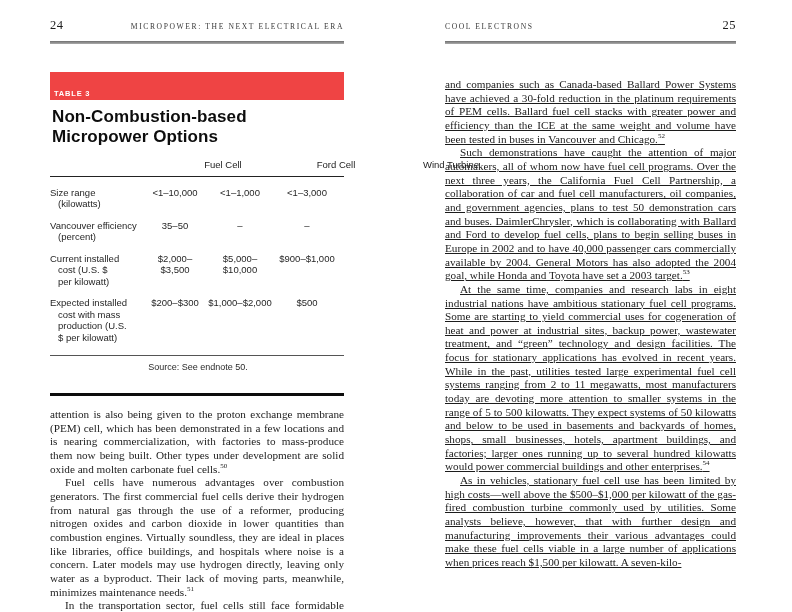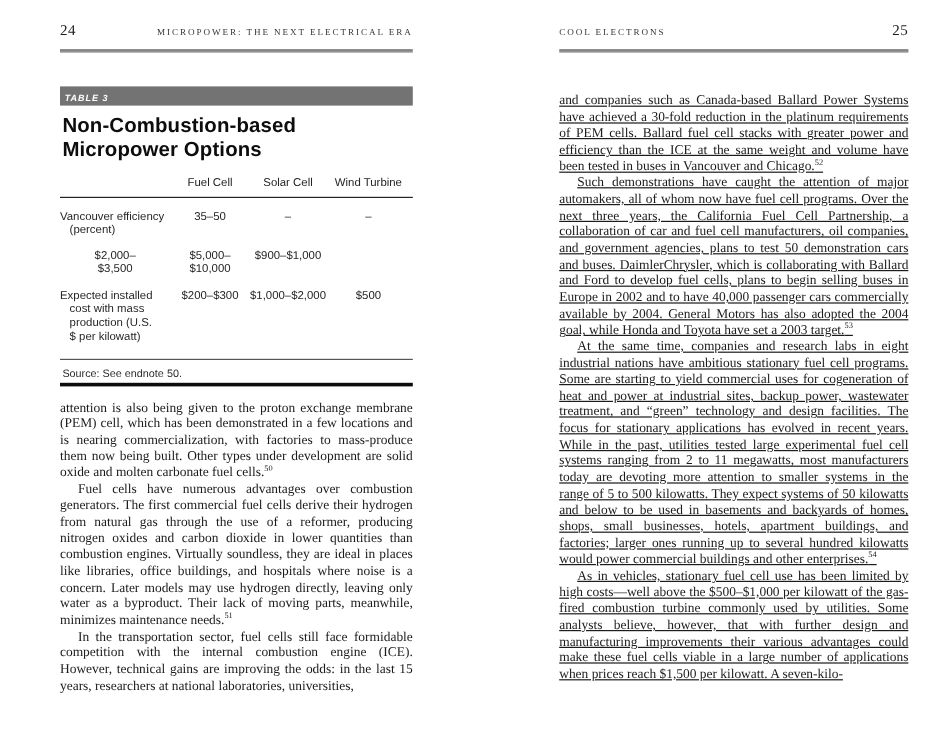--- a/index.html
+++ b/index.html
@@ -4,55 +4,54 @@
 <style>
   * { margin:0; padding:0; box-sizing:border-box; }
   html,body { background:#e8e8e8; }
   .spread {
     position:relative; width:792px; height:612px;
     background:#ffffff; overflow:hidden;
     font-family:"Liberation Serif", serif; color:#1c1c1c;
   }
   .page { position:absolute; top:18px; }
   .page-left  { left:50px;  width:294px; }
-  .page-right { left:466px; width:291px; }
+  .page-right { left:445px; width:291px; }
 
   .running-head {
     display:flex; justify-content:space-between; align-items:baseline;
     padding-bottom:8px;
   }
   .head-rule { height:3px; background:linear-gradient(#6f6f6f,#ababab); }
   .page-number { font-size:12.5px; letter-spacing:0.5px; }
   .running-title {
     font-size:7.6px; letter-spacing:1.6px; color:#3a3a3a;
     text-transform:uppercase;
   }
 
   
   .table-block { margin-top:28px; font-family:"Liberation Sans", sans-serif; }
   .table-tag-bar {
-    background:#737373; color:#fff; font-size:7.5px; font-weight:bold;
-    letter-spacing:0.8px; padding:6px 5px 2px 4px; line-height:8px;
+    background:#ef4444; color:#fff; font-size:7.5px; font-weight:bold;
+    letter-spacing:0.8px; padding:18px 5px 2px 4px; line-height:8px;
     text-transform:uppercase;
-    font-style:italic;
   }
   .table-title {
     font-size:17px; font-weight:bold; letter-spacing:0.1px;
     margin:7px 0 12px 2px; color:#0d0d0d;
   }
   .tgrid { display:grid; grid-template-columns:92px 66px 64px 70px; }
-  .thead { padding-bottom:5px; border-bottom:1.5px solid #222; }
+  .thead { padding-bottom:5px; border-bottom:1.5px solid #222;gap:48px; }
   .thead .tcell { font-size:9.5px; color:#222; text-align:center; }
   .trow  { margin-top:10px; }
   .tcell { font-size:9.5px; line-height:11.5px; color:#262626; text-align:center; white-space:pre-line; }
   .tlabel { text-align:left; }
   .tlabel div { font-size:9.5px; line-height:11.5px; color:#262626; }
   .tlabel div.hang { padding-left:8px; }
   .tsource-rule { margin-top:12px; border-top:1px solid #555; }
-  .table-source { font-size:9px; color:#2b2b2b; padding:6px 0 3px 2px; }
+  .table-source { font-size:9px; color:#2b2b2b; padding:6px 0 21px 2px;text-align:center; }
   .table-bottom-rule { height:3px; background:#0c0c0c; }
 
   
   .body-text { text-align:justify; }
   .page-left  .body-text { margin-top:12px; }
   .page-right .body-text { margin-top:34px;text-decoration:underline; }
   .body-text p {
     font-size:11.2px; line-height:13.65px; color:#1b1b1b;
     text-align:justify;
   }
@@ -72,32 +71,39 @@
     </div>
     <div class="head-rule"></div>
 
     <div class="table-block">
       <div class="table-tag-bar">TABLE 3</div>
       <div class="table-title">Non-Combustion-based Micropower Options</div>
 
       <div class="tgrid thead" id="table-head">
         <div class="tcell tlabel"></div>
       <div class="tcell">Fuel Cell</div>
-          <div class="tcell">Solar Cell</div>
+          <div class="tcell">Ford Cell</div>
           <div class="tcell">Wind Turbine</div>
         </div>
 
       <div id="table-rows">
+          <div class="tgrid trow">
+            <div class="tcell tlabel"><div>Size range</div><div class="hang">(kilowatts)</div></div>
+            <div class="tcell">&lt;1–10,000</div>
+            <div class="tcell">&lt;1–1,000</div>
+            <div class="tcell">&lt;1–3,000</div>
+          </div>
           <div class="tgrid trow">
             <div class="tcell tlabel"><div>Vancouver efficiency</div><div class="hang">(percent)</div></div>
             <div class="tcell">35–50</div>
             <div class="tcell">–</div>
             <div class="tcell">–</div>
           </div>
           <div class="tgrid trow">
+            <div class="tcell tlabel"><div>Current installed</div><div class="hang">cost (U.S. $</div><div class="hang">per kilowatt)</div></div>
             <div class="tcell">$2,000–
 $3,500</div>
             <div class="tcell">$5,000–
 $10,000</div>
             <div class="tcell">$900–$1,000</div>
           </div>
           <div class="tgrid trow">
             <div class="tcell tlabel"><div>Expected installed</div><div class="hang">cost with mass</div><div class="hang">production (U.S.</div><div class="hang">$ per kilowatt)</div></div>
             <div class="tcell">$200–$300</div>
             <div class="tcell">$1,000–$2,000</div>

